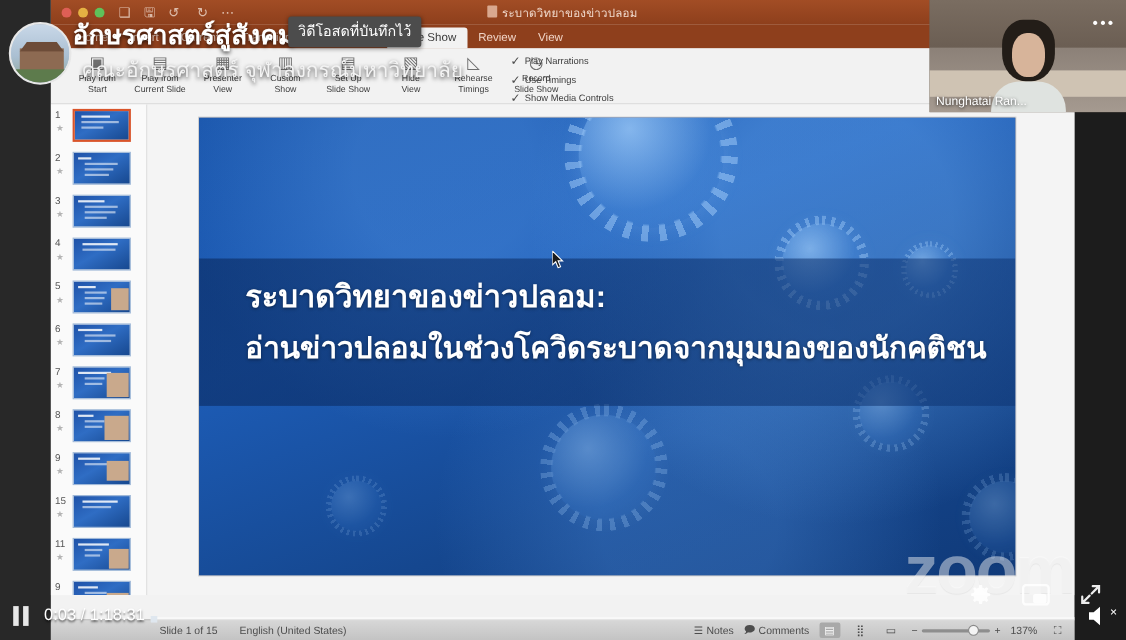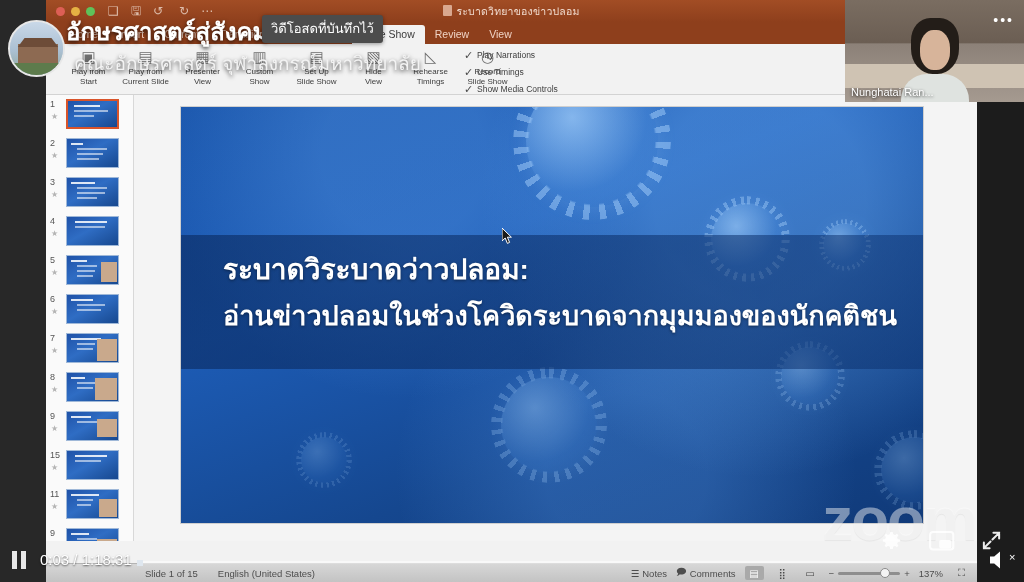--- a/index.html
+++ b/index.html
@@ -406,21 +406,21 @@
           <div class="vbg"></div>
           <div class="virus" id="v1"></div>
           <div class="virus" id="v2"></div>
           <div class="virus" id="v3"></div>
           <div class="virus" id="v4"></div>
           <div class="virus" id="v5"></div>
           <div class="virus" id="v6"></div>
           <div class="virus" id="v7"></div>
           <div id="title-band"></div>
           <div id="slide-title-wrap">
-            <div id="slide-title-1">ระบาดวิระบาดว่าวปลอม:</div>
+            <div id="slide-title-1">ระบาดวิทยาของข่าวปลอม:</div>
             <div id="slide-title-2">อ่านข่าวปลอมในช่วงโควิดระบาดจากมุมมองของนักคติชน</div>
           </div>
         </div>
         <svg id="cursor" viewBox="0 0 11 16">
           <polygon points="0,0 0,13 3.2,10 5.4,15.4 7.6,14.4 5.4,9.2 9.4,9.2" fill="#1a1a1a" stroke="#ffffff" stroke-width="1"></polygon>
         </svg>
       </div>
     </div>
 
     <div id="ppt-status">

